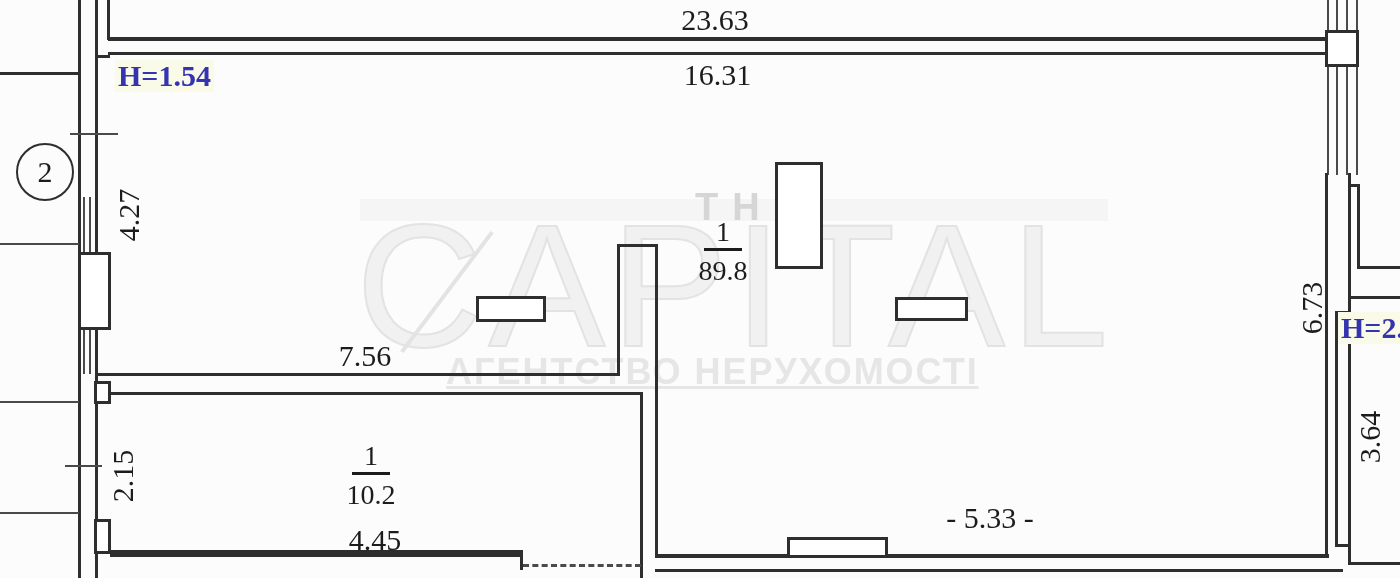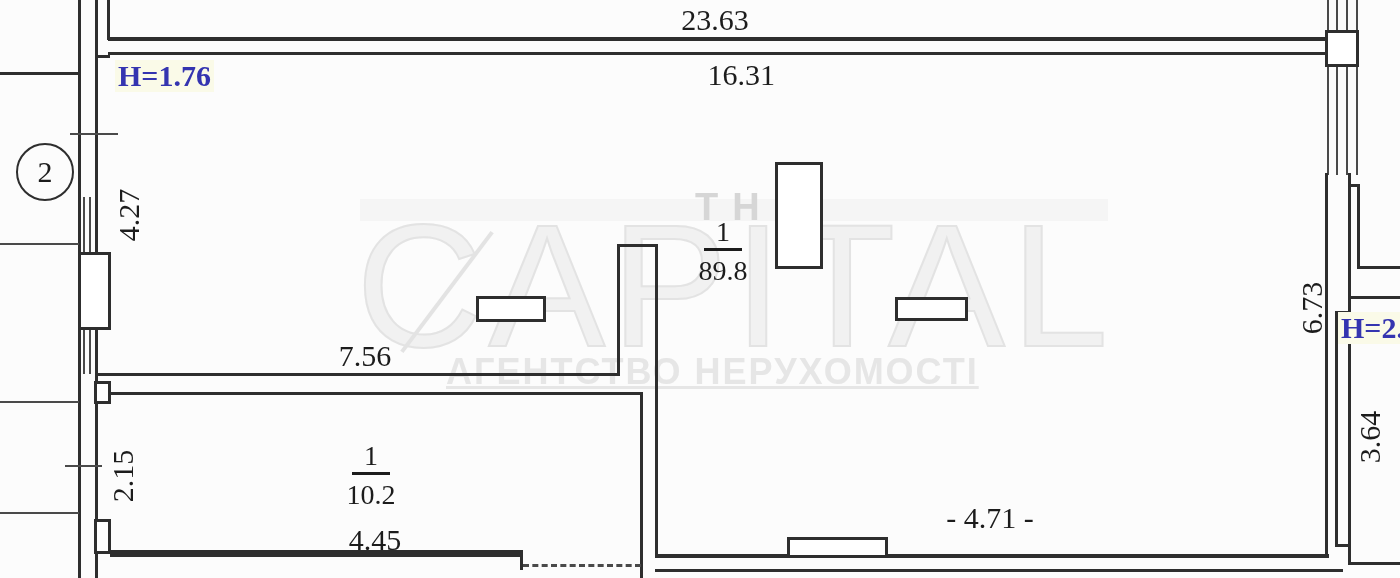--- a/index.html
+++ b/index.html
@@ -123,27 +123,27 @@
 
 <div class="box" style="left:775px;top:162px;width:48px;height:107px;"></div>
 <div class="box" style="left:476px;top:296px;width:70px;height:26px;"></div>
 <div class="box" style="left:895px;top:297px;width:73px;height:24px;"></div>
 
 <div class="bubble">
   <span>2</span>
 </div>
 
 <div class="dim" style="left:655px;top:5px;width:120px;">23.63</div>
-<div class="dim" style="left:660px;top:60px;width:115px;text-align:right;">16.31</div>
-<div class="hblue" style="left:115px;top:60px;">H=1.76</div>
+<div class="dim" style="left:660px;top:60px;width:115px;">16.31</div>
+<div class="hblue" style="left:115px;top:60px;">H=1.54</div>
 <div class="vdim" style="left:99px;top:200px;">4.27</div>
 <div class="dim" style="left:310px;top:341px;width:110px;">7.56</div>
 <div class="vdim" style="left:93px;top:461px;">2.15</div>
 <div class="dim" style="left:320px;top:525px;width:110px;">4.45</div>
-<div class="dim" style="left:920px;top:503px;width:140px;">- 4.71 -</div>
+<div class="dim" style="left:920px;top:503px;width:140px;">- 5.33 -</div>
 <div class="vdim" style="left:1282px;top:293px;">6.73</div>
 <div class="vdim" style="left:1340px;top:422px;">3.64</div>
 <div class="hblue" style="left:1338px;top:312px;">H=2.7</div>
 
 <div class="frac" style="left:692px;top:216px;width:62px;">
   <span class="num">1</span>
   <span class="den">89.8</span>
 </div>
 <div class="frac" style="left:342px;top:440px;width:58px;">
   <span class="num">1</span>

